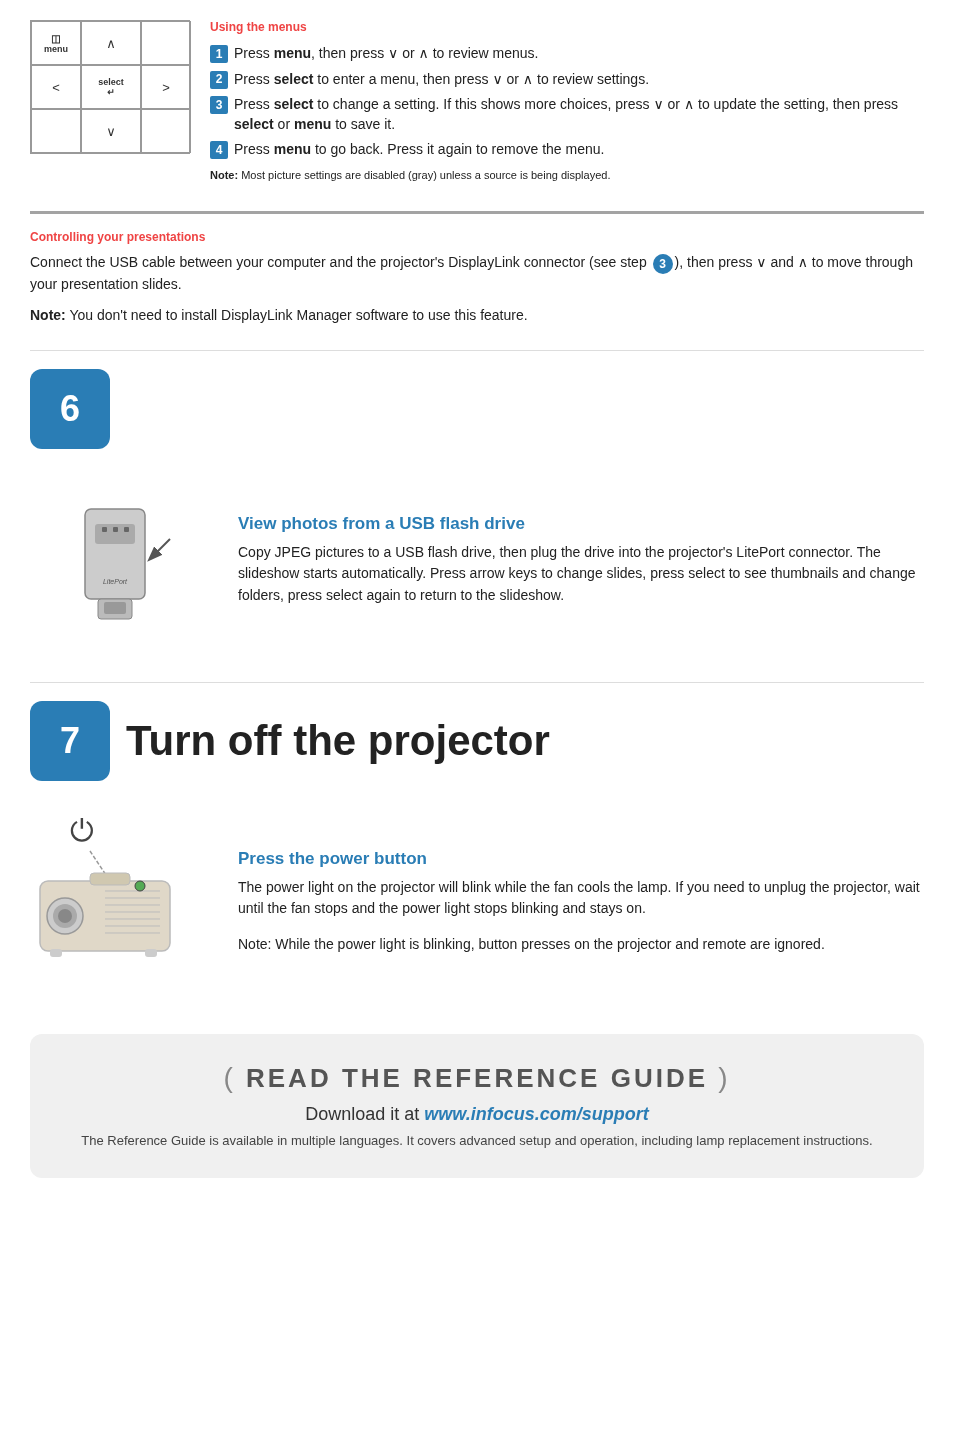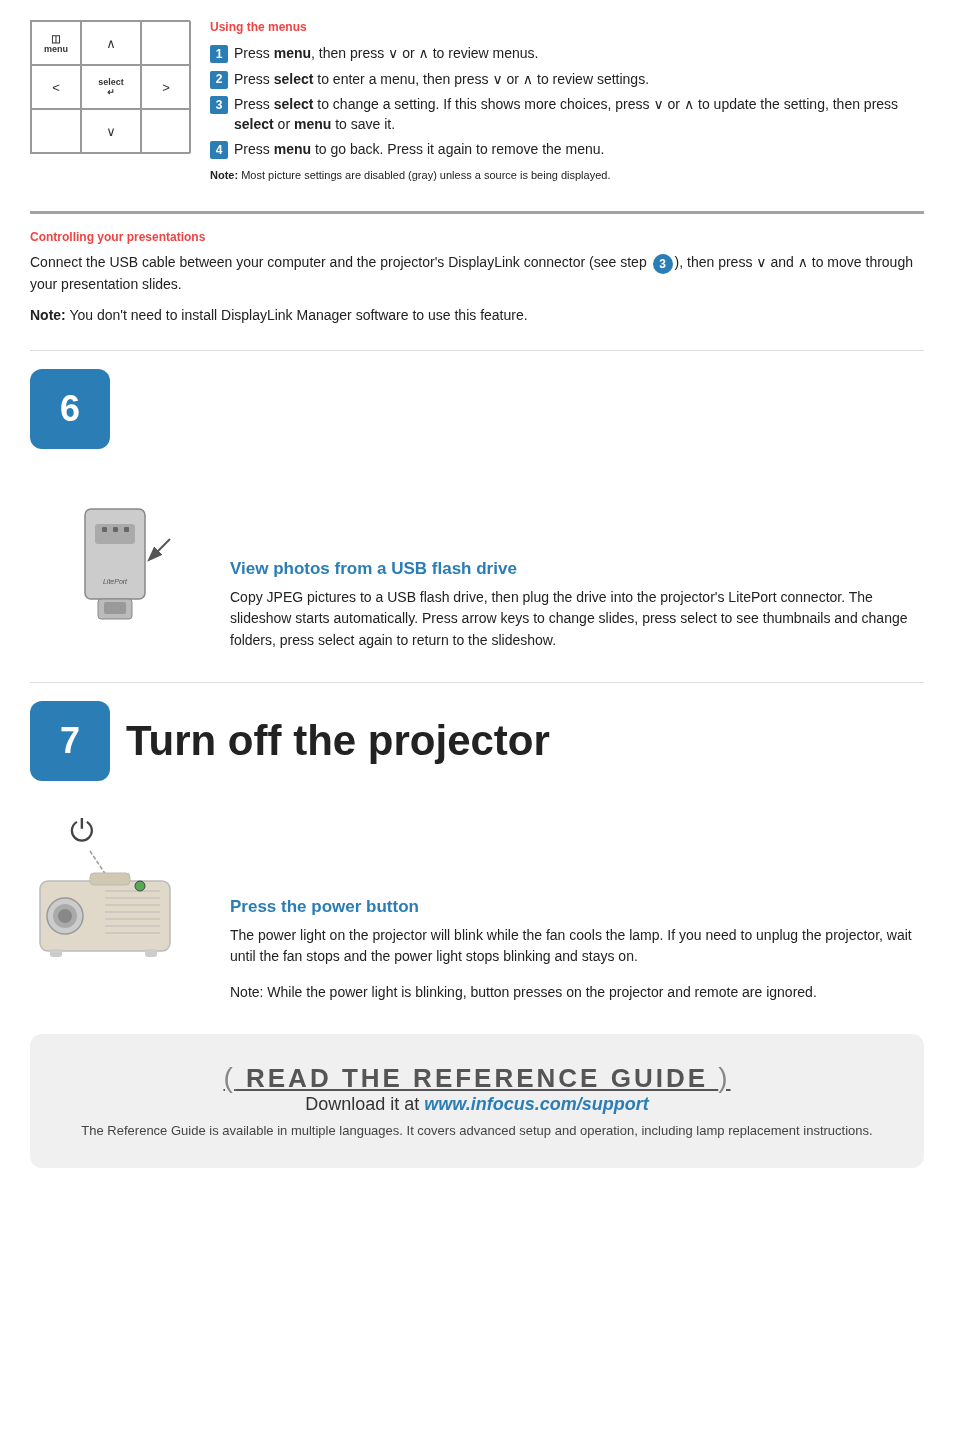--- a/index.html
+++ b/index.html
@@ -158,22 +158,22 @@
     .big-section-title {
       font-size: 42px;
       font-weight: bold;
       color: #222;
       font-family: 'Arial Black', Arial, sans-serif;
       line-height: 1.1;
     }
 
     .section-content {
       display: flex;
-      gap: 20px;
-      align-items: flex-end;
+      gap: 28px;
+      align-items: center;
     }
     .section-image {
       flex-shrink: 0;
       width: 180px;
     }
 
     .sub-section-title {
       color: #2a7db5;
       font-weight: bold;
       font-size: 17px;
@@ -201,21 +201,21 @@
       border-radius: 12px;
       padding: 28px 40px;
       text-align: center;
       margin-top: 20px;
     }
     .ref-guide-title {
       font-size: 26px;
       font-weight: bold;
       letter-spacing: 3px;
       color: #555;
-      text-decoration: underline;
+      margin-bottom: 10px;
     }
     .ref-guide-title .paren {
       font-weight: normal;
       color: #888;
       font-size: 28px;
     }
     .ref-guide-download {
       font-size: 18px;
       font-weight: normal;
       color: #333;

